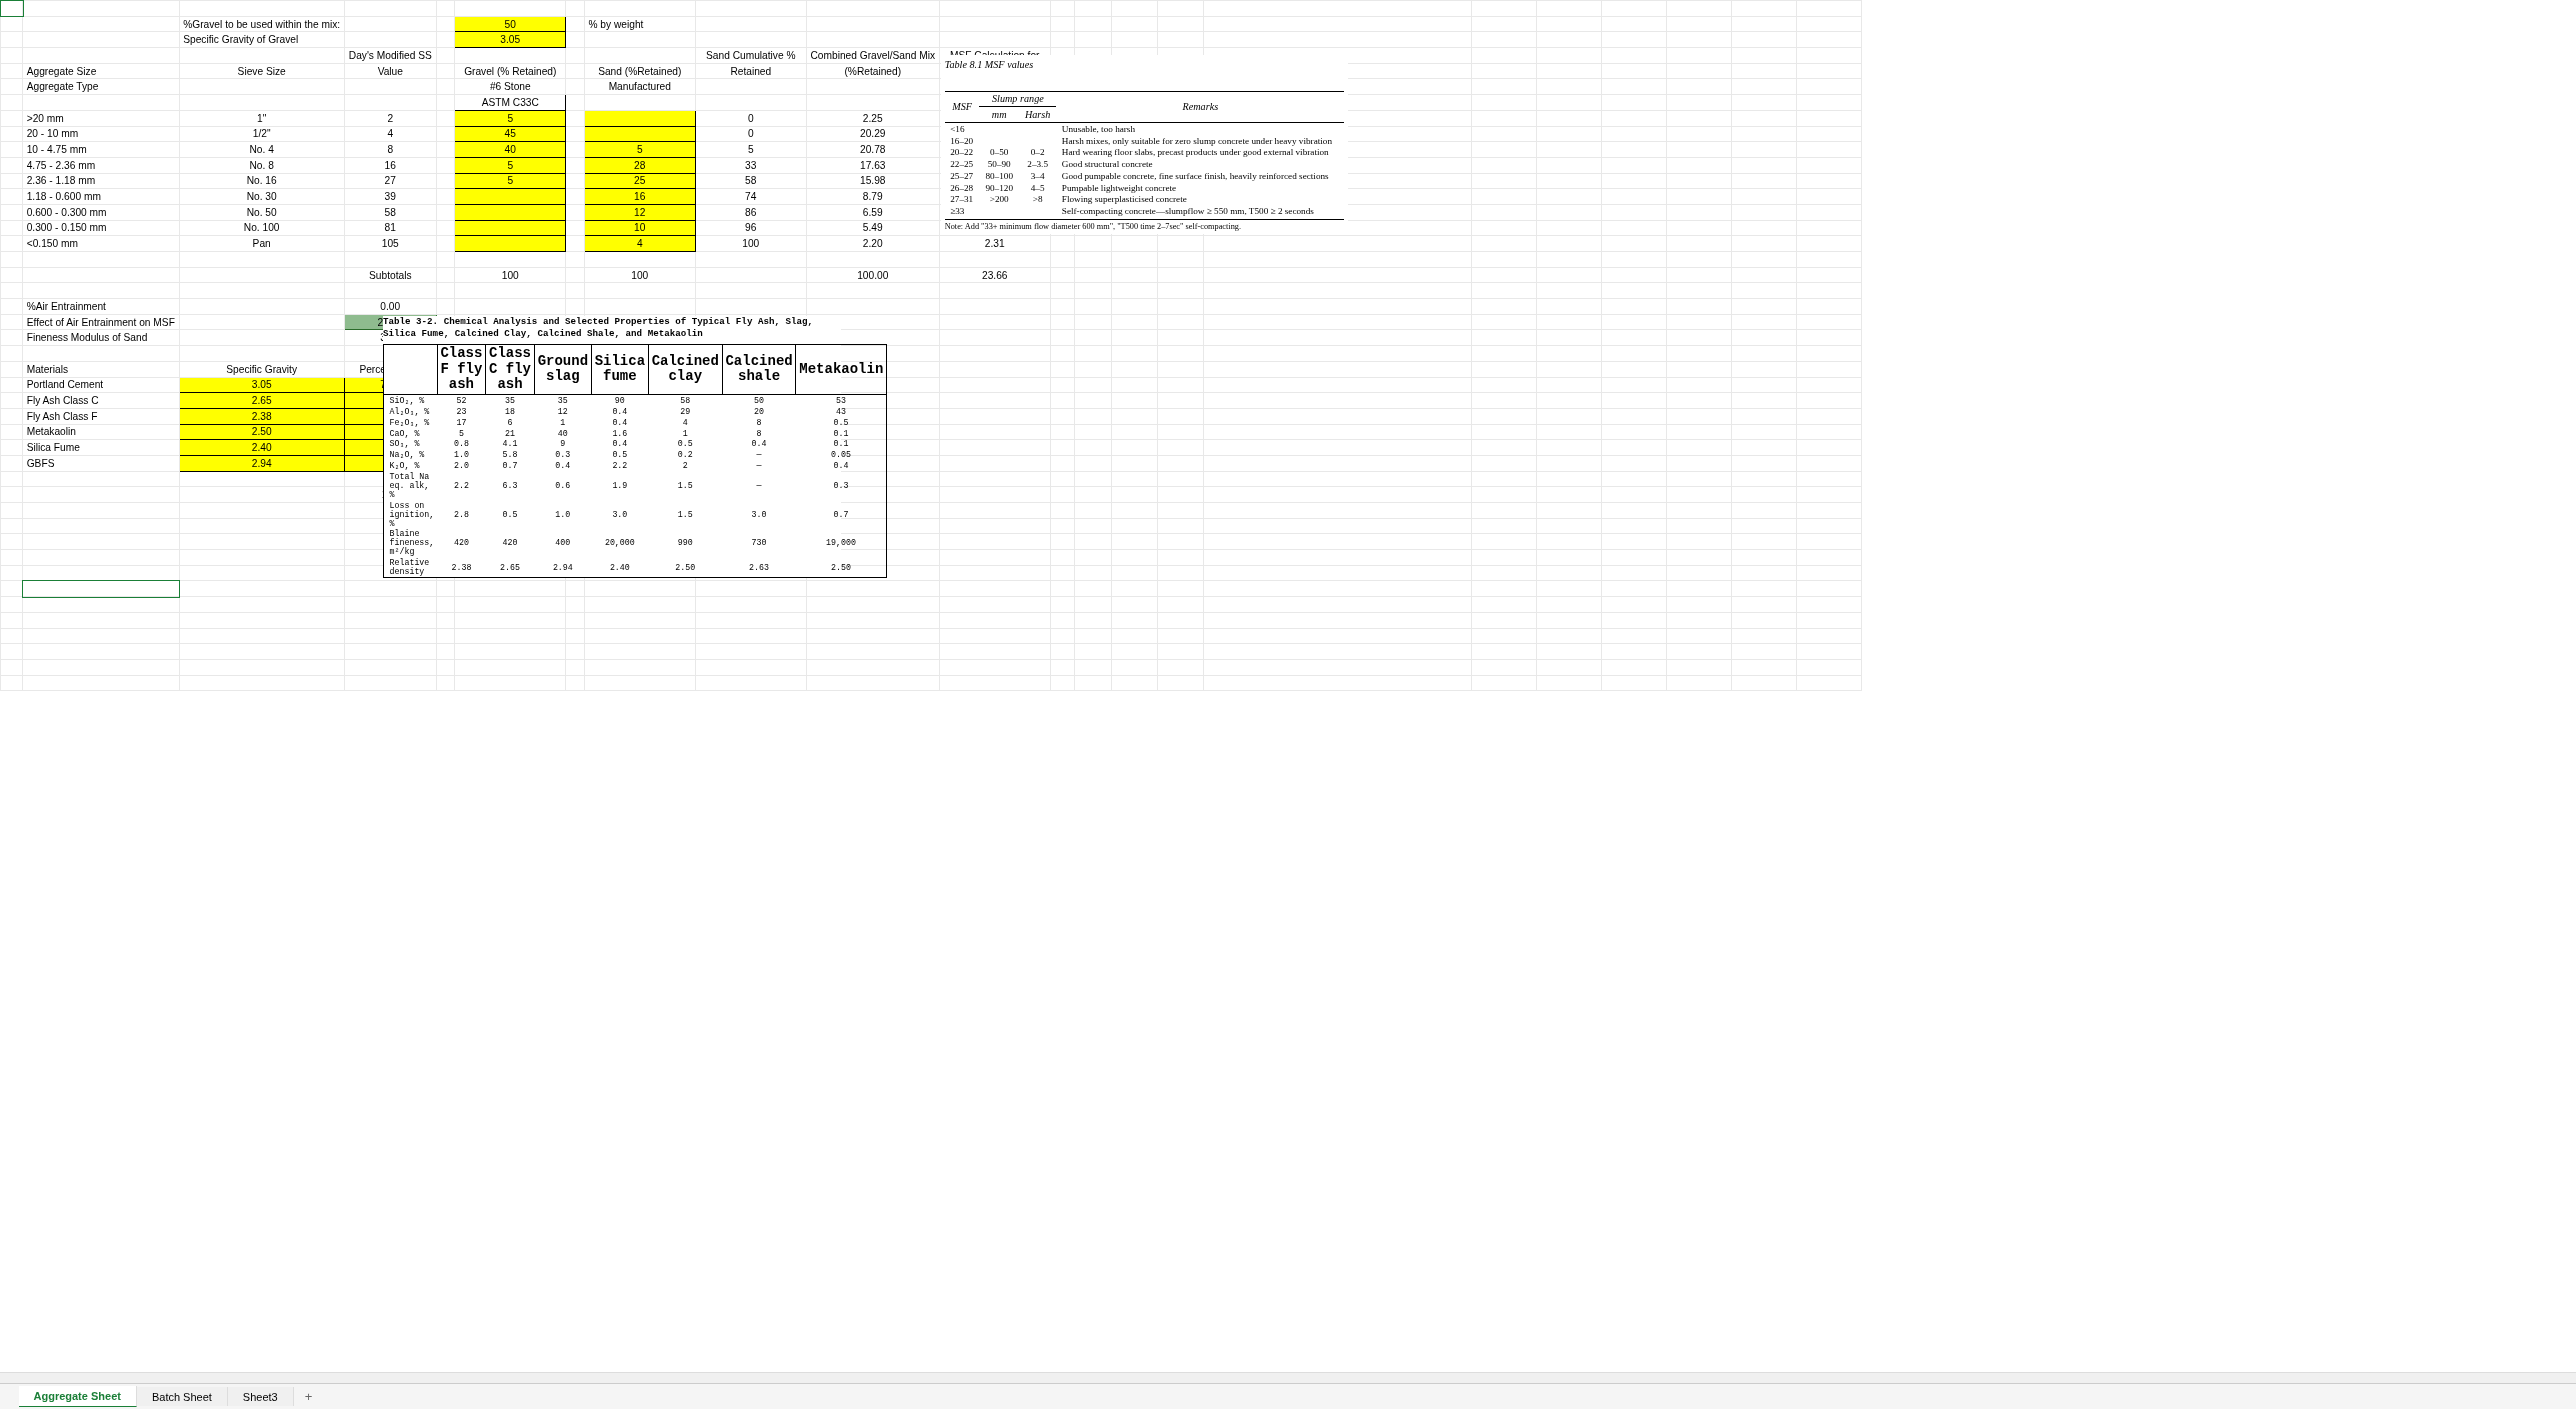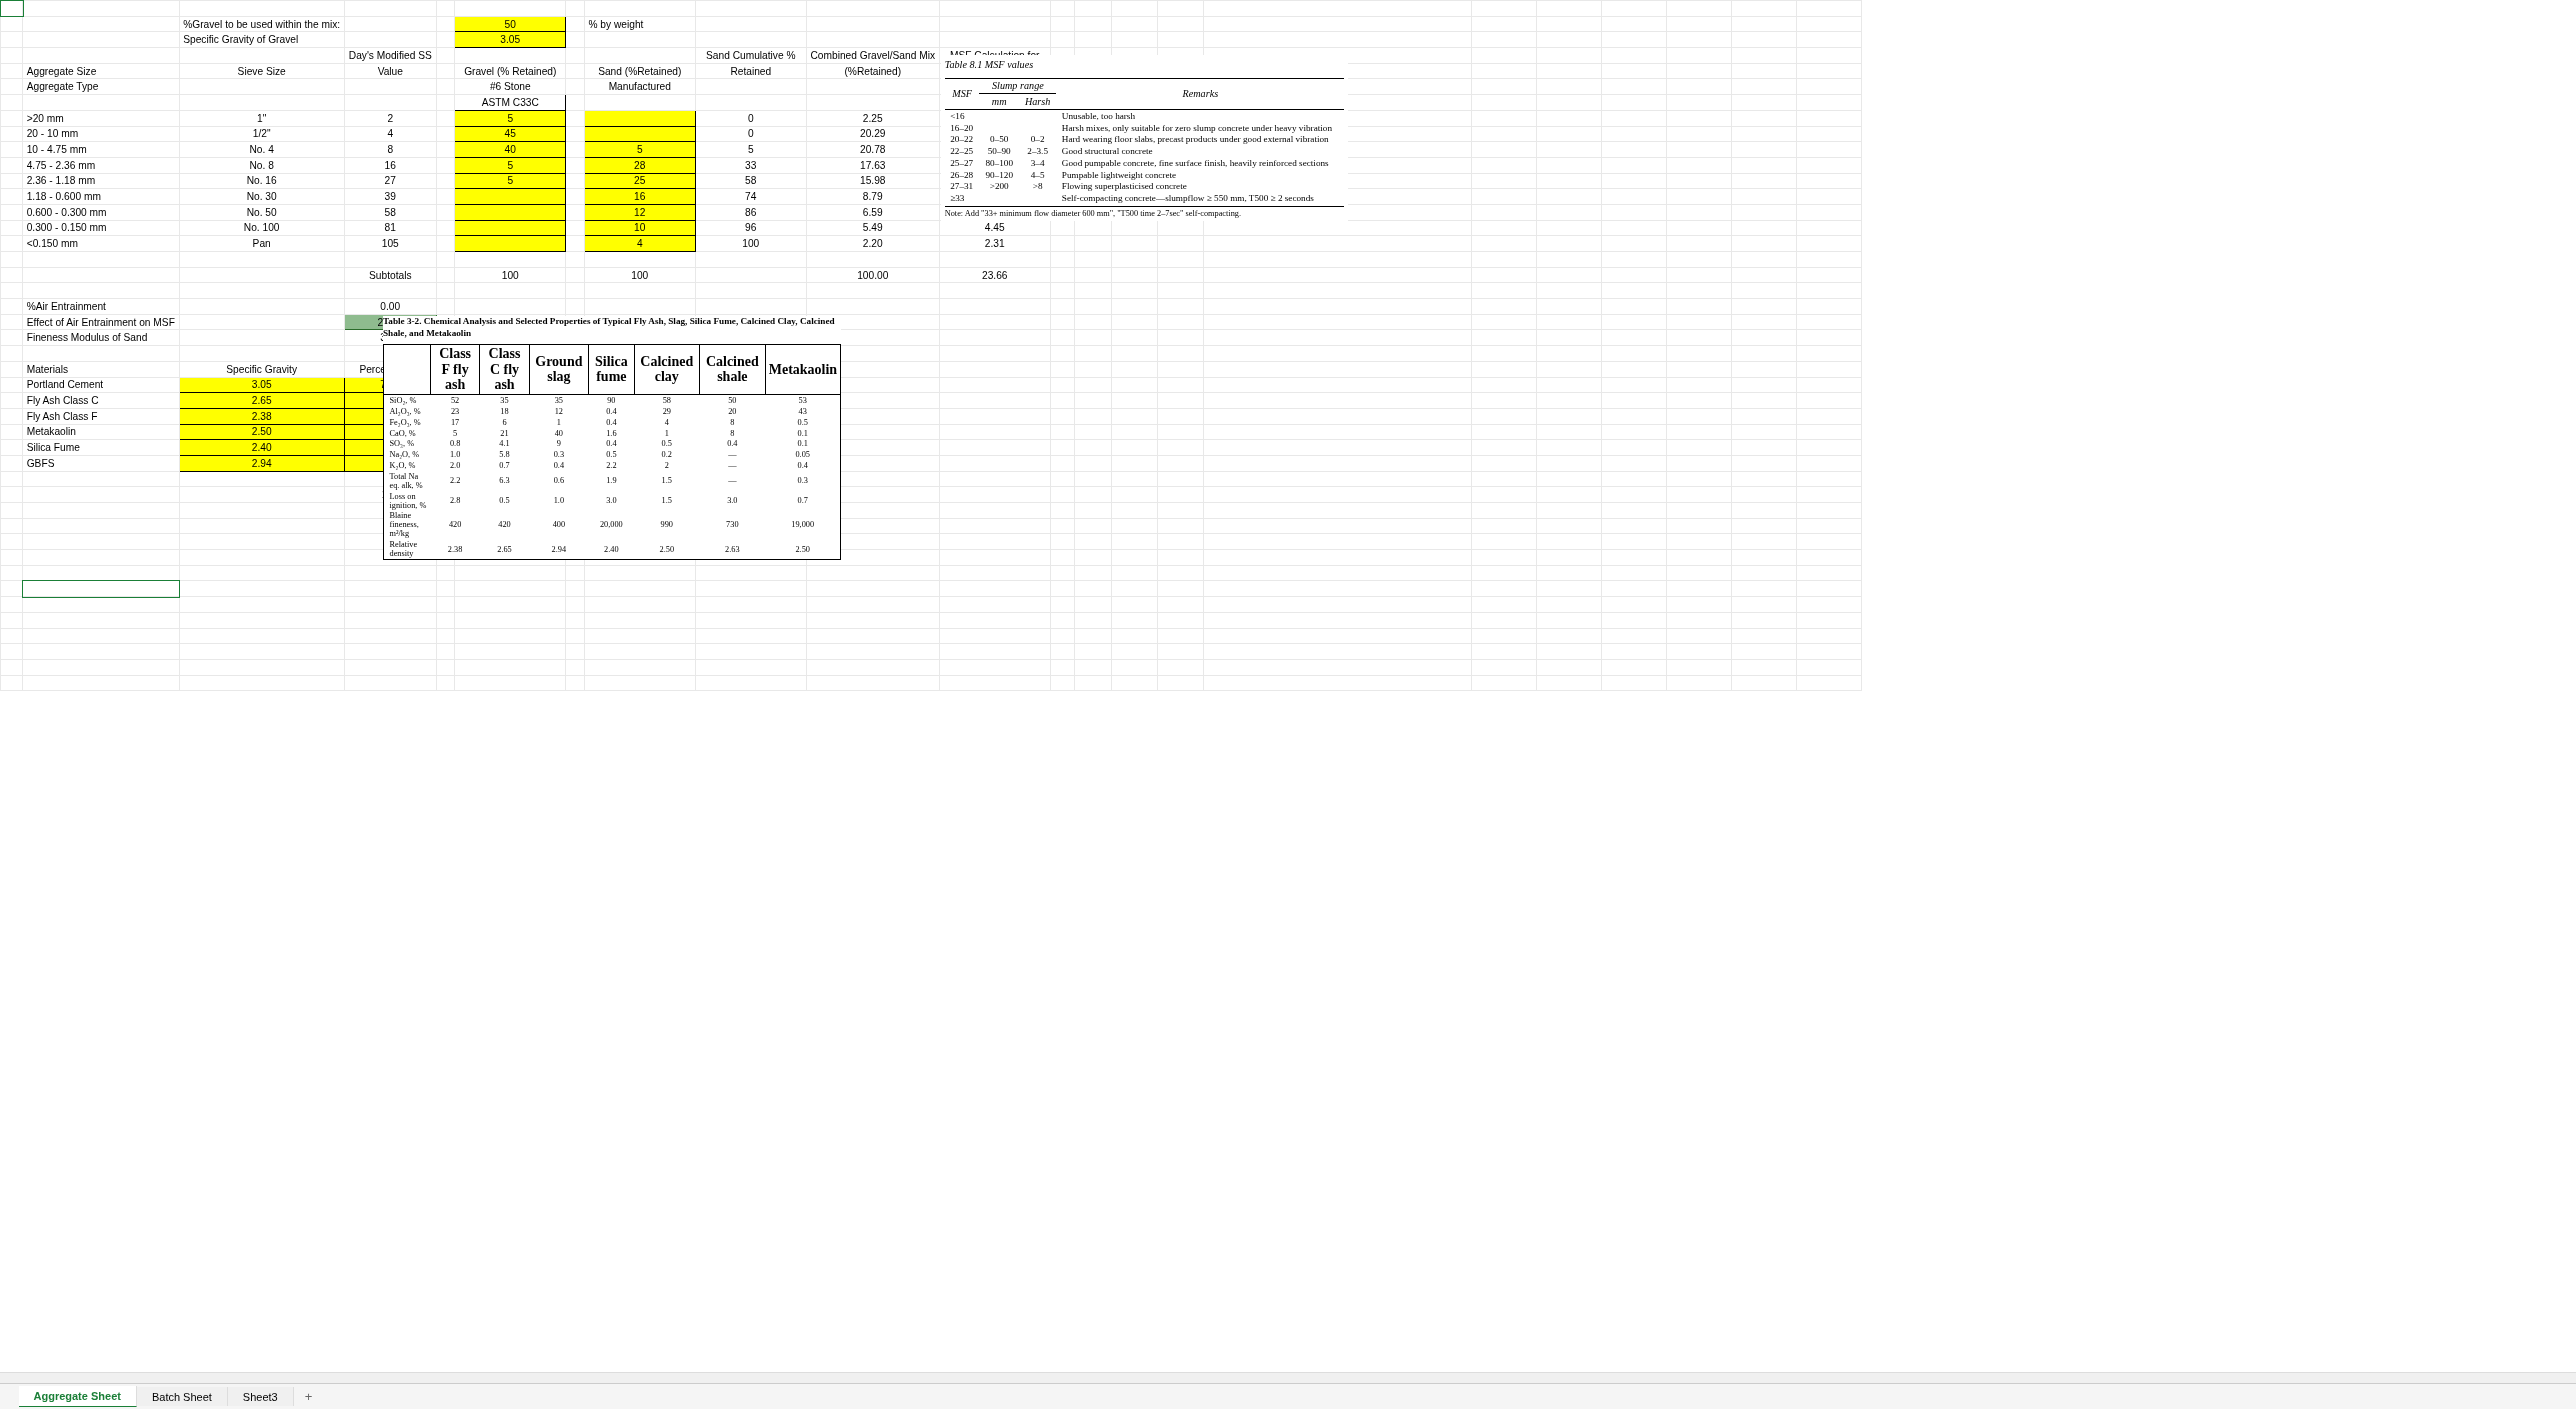--- a/index.html
+++ b/index.html
@@ -6,28 +6,28 @@
 body{font-family:Arial,Helvetica,sans-serif;font-size:10.2px;background:#fff;color:#000;overflow:hidden}
 .sheet-area{position:relative;height:calc(100vh - 26px);overflow:auto;padding:0}
 table.grid{border-collapse:collapse;position:absolute;top:0;left:0}
 table.grid td{border:0.9px solid #e8e8e8;height:15.7px;min-width:18.5px;padding:0.9px 3.7px;white-space:nowrap;font-size:10.2px;vertical-align:middle}
 table.grid td.gr{background:#8fbc8f;border:1.8px solid #2a6b2a}
 table.grid td.ylb{background:#ffff00;border:0.9px solid #000}
 table.grid td.sel{outline:1.8px solid #1a7f37;outline-offset:-0.9px}
 .c{text-align:center}
 
 .msf-tbl{position:absolute;left:941px;top:55px;width:407px;font-family:Georgia,'Times New Roman',serif;font-size:10.2px;background:#fff;padding:3.7px}
-.msf-tbl .title{font-style:italic;font-size:10.2px;margin-bottom:8px}
+.msf-tbl .title{font-style:italic;font-size:10.2px;margin-bottom:21px}
 .msf-tbl table{border-collapse:collapse;width:100%}
 .msf-tbl th{border-top:0.9px solid #000;border-bottom:0.9px solid #000;padding:1.8px 5.5px;font-style:italic;font-weight:normal;text-align:center}
 .msf-tbl td{padding:0.9px 5.5px;font-size:9.2px;vertical-align:top}
 .msf-tbl .remark{font-size:9.2px}
 .msf-tbl .note{font-size:8.3px;border-top:0.9px solid #000;padding-top:1.8px;margin-top:1.8px}
 
-.chem-tbl{position:absolute;left:383px;top:316px;width:458px;font-family:Liberation Serif, serif;font-size:9.2px;background:#fff}
+.chem-tbl{position:absolute;left:383px;top:316px;width:458px;font-family:Liberation Mono, monospace;font-size:9.2px;background:#fff}
 .chem-tbl .title{font-weight:bold;font-size:9.2px;margin-bottom:3.7px;line-height:1.3}
 .chem-tbl table{border-collapse:collapse;width:100%;border:0.9px solid #000}
 .chem-tbl th{border:0.9px solid #000;padding:1.8px 2.8px;font-weight:bold;font-size:14px;text-align:center;line-height:1.1}
 .chem-tbl td{padding:0.9px 2.8px;font-size:8.3px;text-align:center}
 .chem-tbl td.lbl{text-align:left;padding-left:5.5px}
 
 .tabs{position:fixed;bottom:0;left:0;right:0;height:26px;background:#f5f5f5;border-top:0.9px solid #ccc;display:flex;align-items:center;padding-left:18.5px;font-size:11px}
 .tab{padding:3.7px 15px;cursor:pointer;border-right:0.9px solid #ddd;background:#f0f0f0}
 .tab.active{background:#fff;font-weight:bold;color:#1a7f37;border-bottom:1.8px solid #1a7f37}
 .tab-add{padding:3.7px 11px;cursor:pointer;font-size:13px;color:#666}

